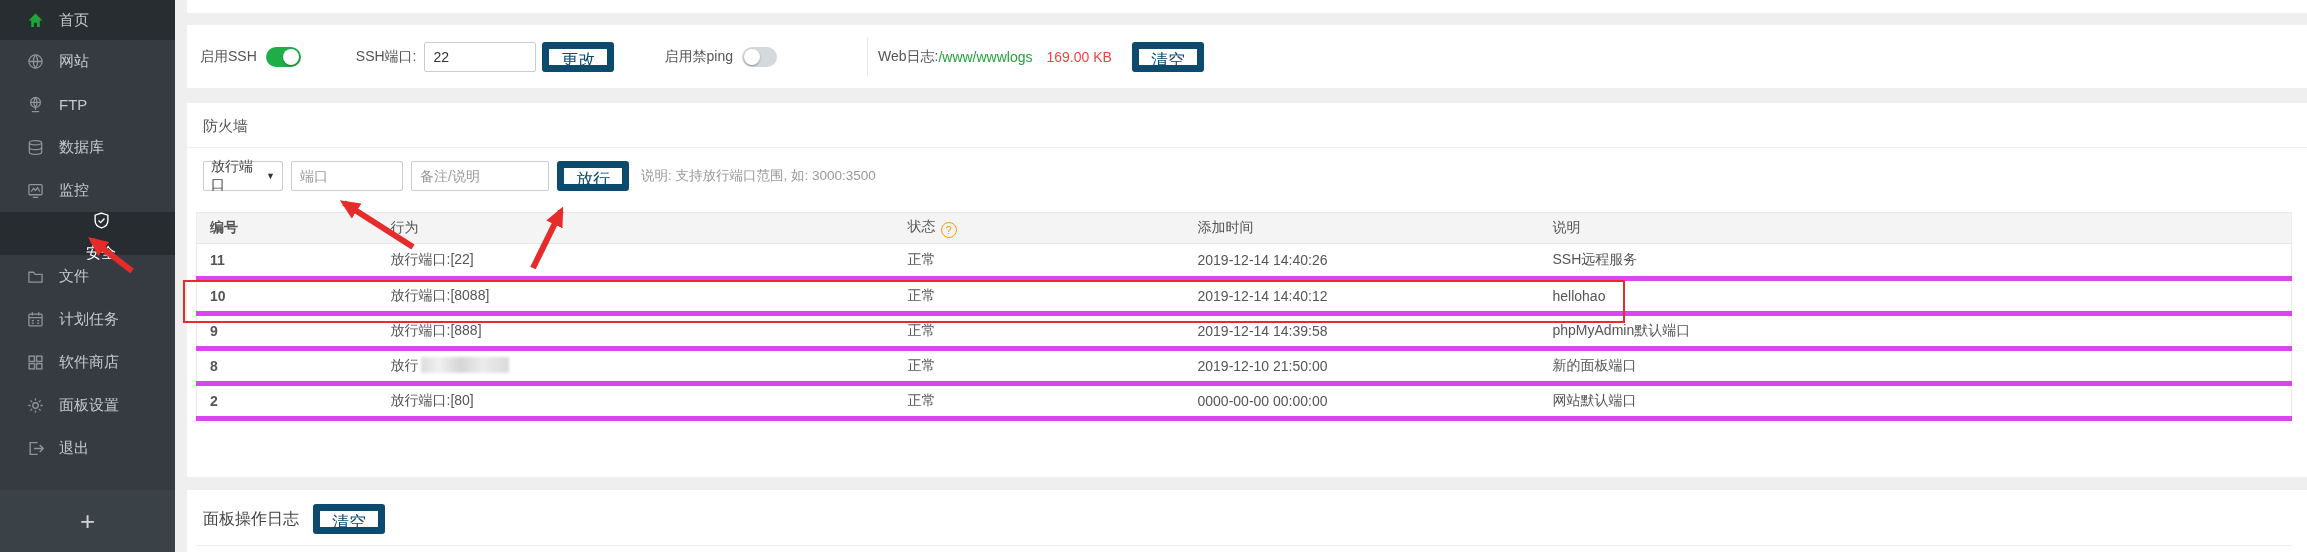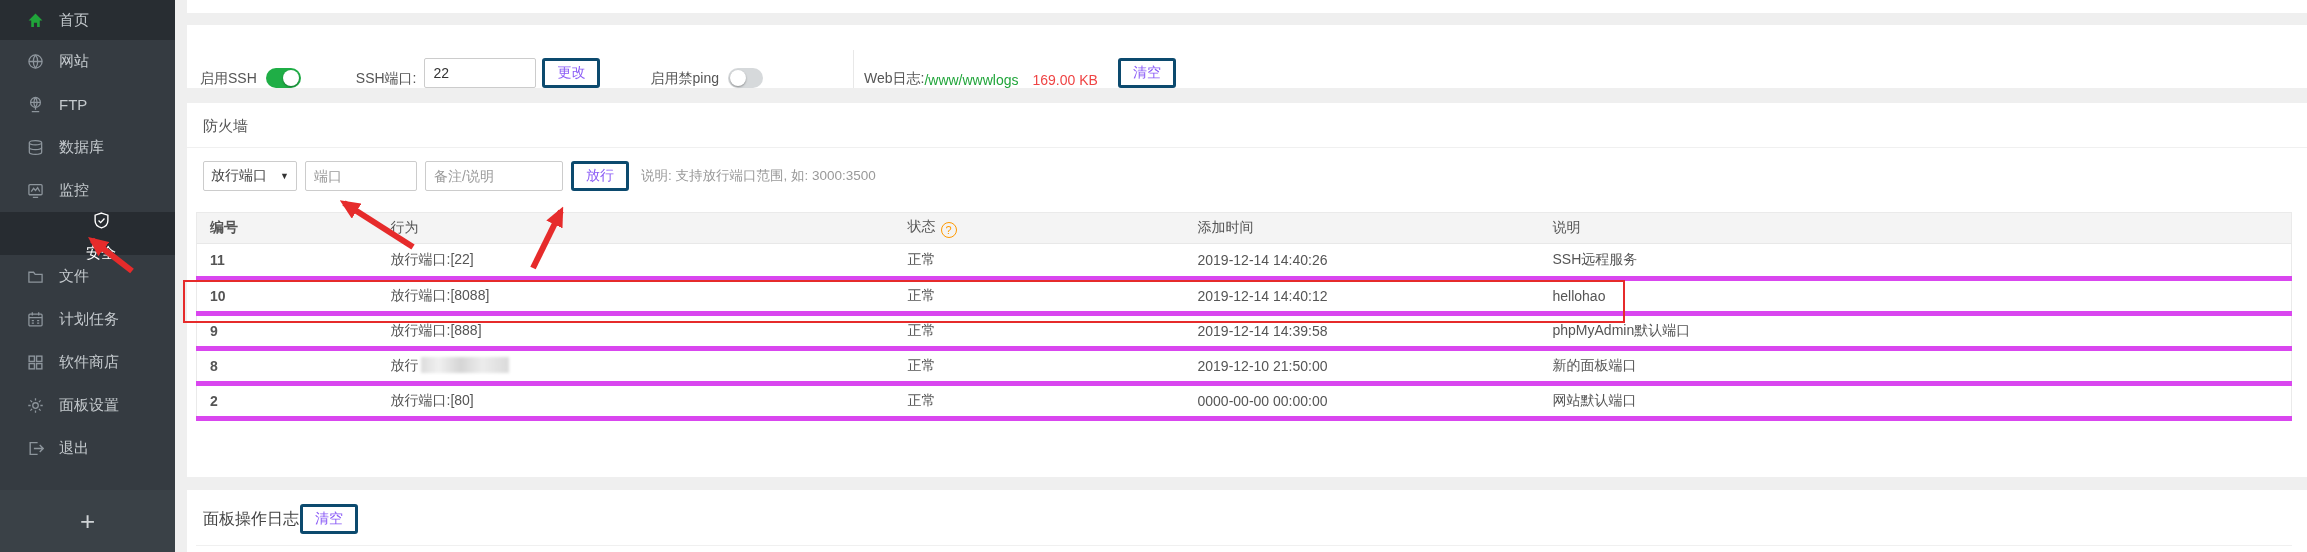--- a/index.html
+++ b/index.html
@@ -30,21 +30,21 @@
   .side-item .icn svg { width:17px; height:17px; }
   .plus-area {
     position:absolute; left:0; bottom:0; width:175px; height:62px;
     background:#3a4147; color:#cfd3d6; font-size:26px; font-weight:300;
     display:flex; align-items:center; justify-content:center; cursor:pointer;
   }
 
   
   .panel { position:absolute; left:187px; right:0; background:#fff; }
   .top-strip { top:0; height:13px; }
-  .ssh-panel { top:25px; height:63px; display:flex; align-items:flex-end; padding-left:13px; }
+  .ssh-panel { top:25px; height:63px; display:flex; align-items:center; padding-left:13px; }
   .fw-panel { top:103px; height:374px; }
   .log-panel { top:490px; height:62px; }
 
   .lbl { color:#555; white-space:nowrap; }
   .green-path { color:#20a53a; }
   .kb { color:#ef4444; }
 
   .toggle { position:relative; width:35px; height:20px; border-radius:10px; cursor:pointer; flex:none; }
   .toggle .knob { position:absolute; top:2px; width:16px; height:16px; border-radius:50%; background:#fff; box-shadow:0 1px 2px rgba(0,0,0,.35); }
   .toggle.on { background:#1fae46; }
@@ -52,31 +52,31 @@
   .toggle.off { background:#d6d9db; }
   .toggle.off .knob { left:2px; }
 
   .txt-input {
     height:30px; border:1px solid #ccc; border-radius:2px;
     padding:0 8px; font-size:14px; color:#333; background:#fff;
     font-family:inherit; outline:none;
   }
   .txt-input::placeholder { color:#9a9a9a; }
   .btn {
-    height:30px; padding:0 12px; background:#fff; border:3px solid #0c4a6e;
-    border-radius:3px; color:#8b5cf6; font-size:14px; cursor:pointer; white-space:nowrap;
+    height:30px; padding:0 12px; background:#fff; border:7px solid #0c4a6e;
+    border-radius:3px; color:#0c4a6e; font-size:17px; cursor:pointer; white-space:nowrap;
     font-family:inherit;
   }
   .vdiv { width:1px; height:38px; background:#e8e8e8; margin-left:90px; }
 
   
   .fw-title { padding:14px 16px 11px 16px; font-size:15px; color:#555; border-bottom:1px solid #f0f0f0; }
   .fw-form { margin:12px 16px 0 16px; height:32px; display:flex; align-items:center; }
   .select-box {
-    width:94px; height:30px; border:1px solid #ccc; border-radius:2px;
+    width:80px; height:30px; border:1px solid #ccc; border-radius:2px;
     display:flex; align-items:center; justify-content:space-between;
     padding:0 7px; color:#444; cursor:pointer; background:#fff;
   }
   .select-box .caret { font-size:9px; color:#333; }
   .help-text { margin-left:12px; color:#999; font-size:13.5px; white-space:nowrap; }
 
   table.fw-table {
     margin:20px 15px 0 9px; width:2096px; table-layout:fixed;
     border-collapse:collapse; font-size:14px; color:#555;
     border:1px solid #eaeaea;
@@ -92,21 +92,21 @@
     border-radius:50%; color:#ff9900; font-size:11px; align-items:center;
     justify-content:center; margin-left:5px; vertical-align:-3px; cursor:pointer;
   }
   .mosaic {
     display:inline-block; width:88px; height:16px; vertical-align:-3px; margin-left:2px;
     background:linear-gradient(90deg,#dcdcdc,#f0f0f0 20%,#d5d5d5 45%,#ececec 70%,#dadada);
     filter:blur(1.5px);
   }
 
   
-  .log-head { display:flex; align-items:center; gap:1px; padding:14px 16px 0 16px; }
+  .log-head { display:flex; align-items:center; gap:14px; padding:14px 16px 0 16px; }
   .log-title { font-size:16px; color:#444; }
   .log-divider { position:absolute; left:9px; right:15px; top:55px; border-top:1px solid #f0f0f0; }
 
   
   .overlay { position:absolute; left:0; top:0; width:2307px; height:552px; pointer-events:none; z-index:50; }
 </style>
 </head>
 <body>
 
 <div class="sidebar">

